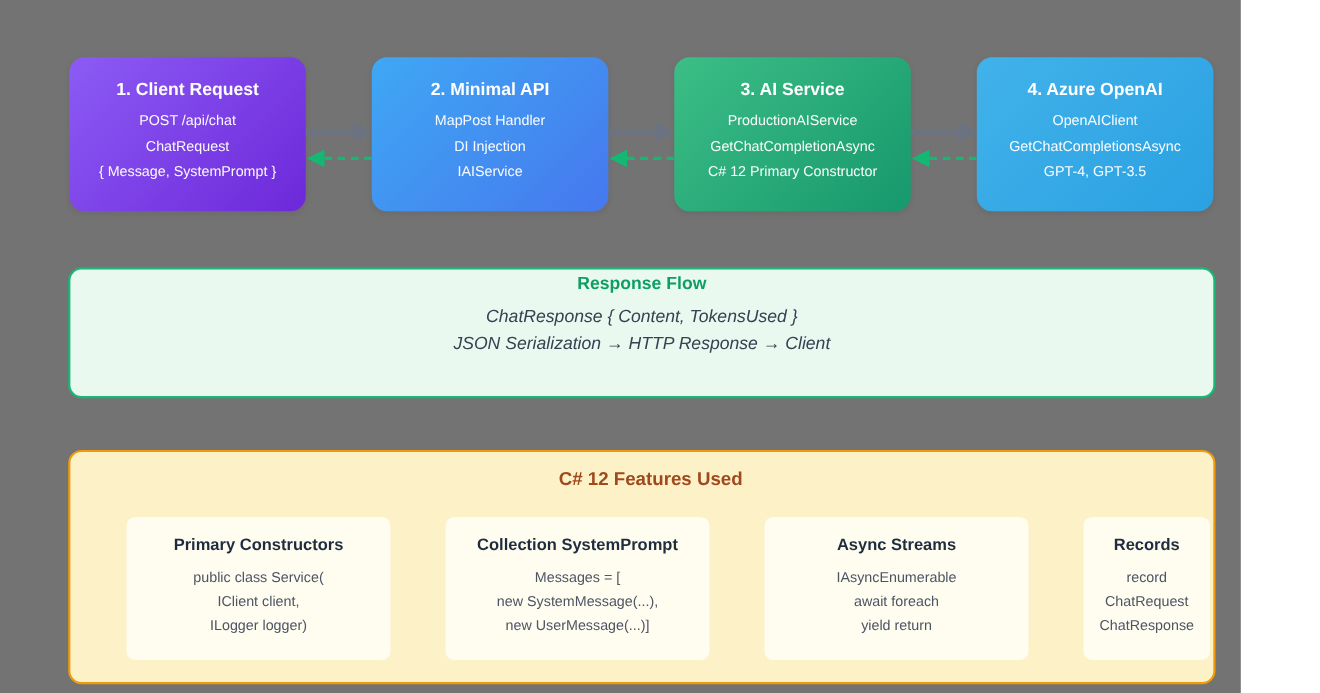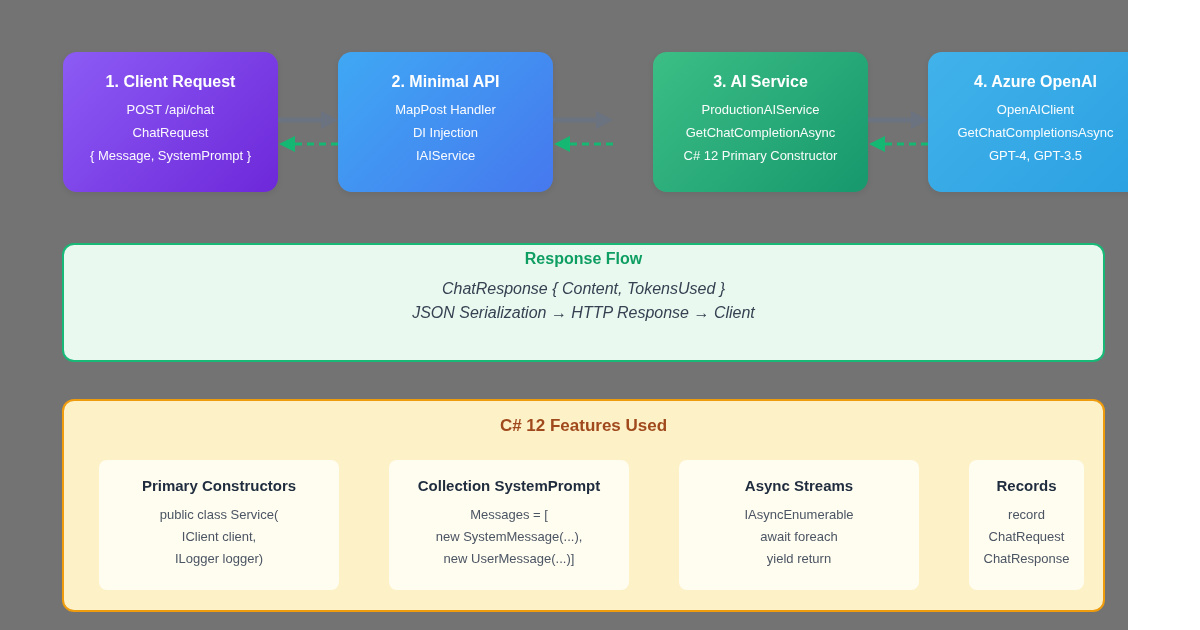--- a/index.html
+++ b/index.html
@@ -8,21 +8,21 @@
   .canvas { position:relative; width:1128px; height:630px; background:#737373; overflow:hidden; }
 
   
   .flow-row { position:absolute; left:63px; top:52px; width:1040px; height:140px;
               display:flex; align-items:stretch; }
   .flow-box { width:215px; height:140px; border-radius:14px; color:#ffffff;
               text-align:center; padding-top:20px; flex:0 0 215px;
               box-shadow:0 2px 6px rgba(0,0,0,0.08); }
   .g-purple { background:linear-gradient(135deg, var(--box1_from), var(--box1_to)); }
   .g-blue   { background:linear-gradient(135deg, var(--box2_from), var(--box2_to)); }
-  .g-green  { background:linear-gradient(135deg, var(--box3_from), var(--box3_to));margin-left:40px; }
+  .g-green  { background:linear-gradient(135deg, var(--box3_from), var(--box3_to)); }
   .g-sky    { background:linear-gradient(135deg, var(--box4_from), var(--box4_to)); }
   .fb-title { font-size:16px; font-weight:bold; line-height:20px; }
   .fb-lines { margin-top:10px; }
   .fb-line  { font-size:13px; line-height:16px; margin-bottom:7px; opacity:0.97; }
 
   .connector { flex:0 0 60px; position:relative; }
   .connector svg { position:absolute; left:0; top:0; }
   .arrow-line-f { stroke:var(--arrow_forward); stroke-width:5; }
   .arrow-head-f { fill:var(--arrow_forward); }
   .arrow-line-r { stroke:var(--arrow_return); stroke-width:3; stroke-dasharray:7 5; }
@@ -30,23 +30,23 @@
 
   
   .panel-response { position:absolute; left:62px; top:243px; width:1043px; height:119px;
                     background:var(--resp_bg); border:2px solid var(--resp_border);
                     border-radius:12px; text-align:center; padding-top:4px; }
   .pr-title { font-size:16px; font-weight:bold; color:var(--resp_title); line-height:20px; }
   .pr-lines { margin-top:8px; }
   .pr-line  { font-size:16px; color:var(--body_text); line-height:24px;font-style:italic; }
 
   
-  .panel-features { position:absolute; left:62px; top:399px; width:1043px; height:213px;
+  .panel-features { position:absolute; left:62px; top:409px; width:1043px; height:213px;
                     background:var(--feat_bg); border:2px solid var(--feat_border);
-                    border-radius:12px; padding-top:14px; }
+                    border-radius:12px; padding-top:14px;padding-left:16px; }
   .pf-title { font-size:17px; font-weight:bold; color:var(--feat_title);
               text-align:center; line-height:22px; }
   .cards-row { margin:23px 0 0 35px; display:flex; gap:50px; }
   .feature-card { height:130px; background:var(--card_bg); border-radius:8px;
                   text-align:center; padding-top:17px; }
   .fc-w1 { width:240px; } .fc-w2 { width:240px; } .fc-w3 { width:240px; } .fc-w4 { width:115px; }
   .fc-title { font-size:15px; font-weight:bold; color:var(--card_title); line-height:18px; }
   .fc-lines { margin-top:12px; }
   .fc-line  { font-size:13px; color:var(--card_text); line-height:15px; margin-bottom:7px; }
 </style>

